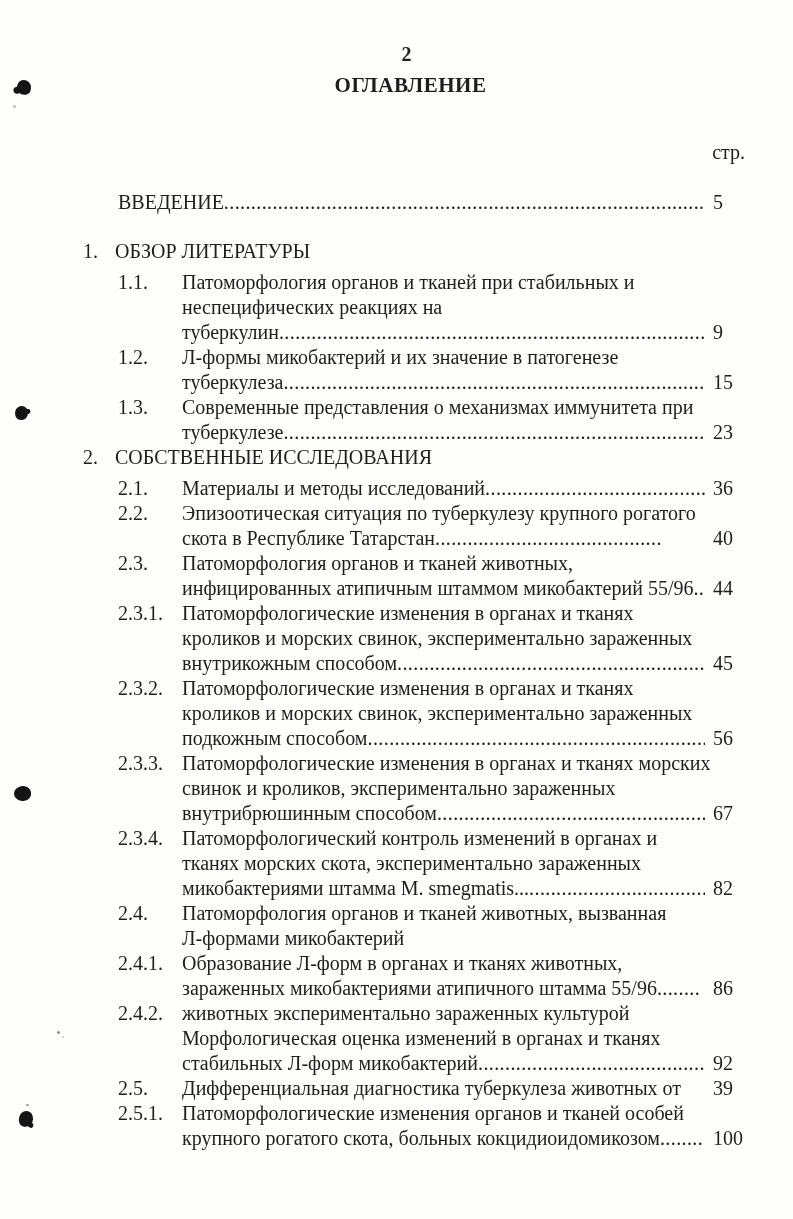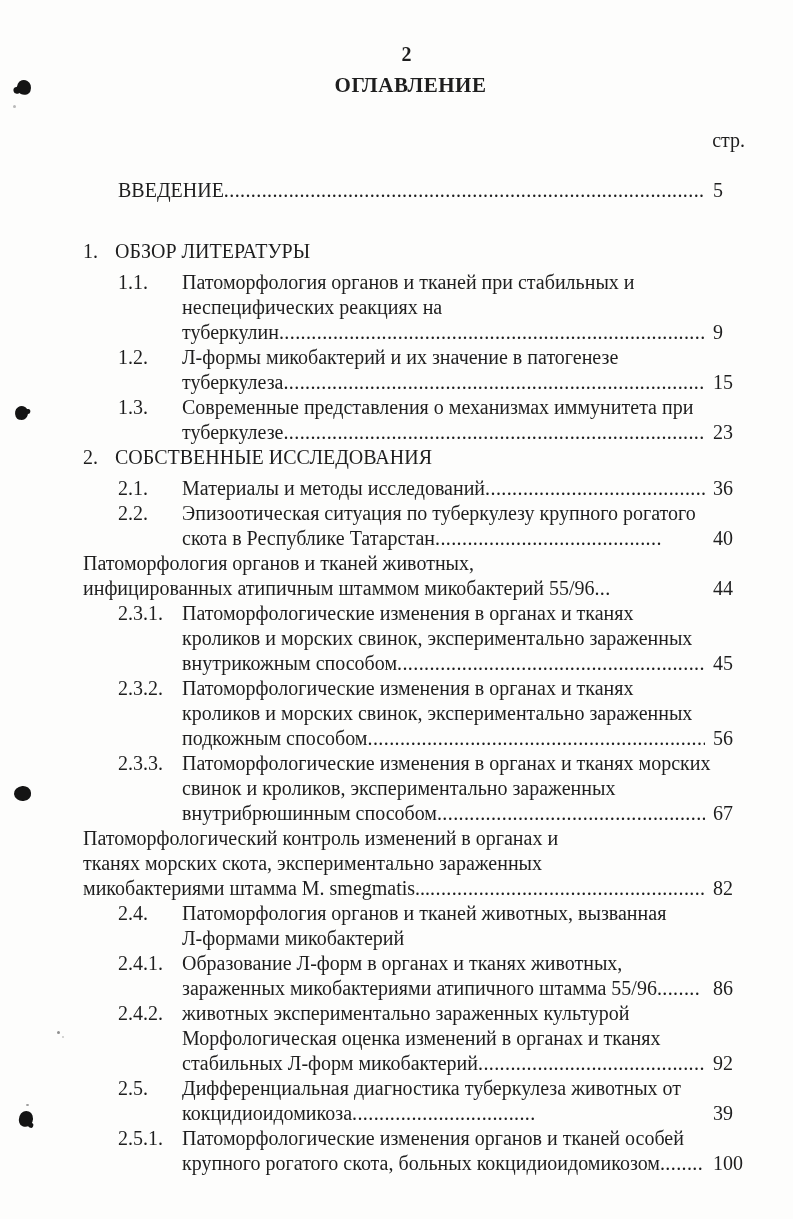--- a/index.html
+++ b/index.html
@@ -29,30 +29,30 @@
     position: absolute;
     top: 73px; left: 0; right: 0;
     padding-left: 28px;
     text-align: center;
     font-weight: bold;
     font-size: 21px;
     letter-spacing: 0.5px;
   }
   .toc {
     position: absolute;
-    top: 128px; left: 0;
+    top: 140px; left: 0;
     width: 793px;
   }
   .row {
     display: flex;
     margin-left: 83px;
     margin-right: 48px; 
   }
   .row.colhead { justify-content: flex-end; margin-bottom: 25px; }
-  .row.intro  { margin-bottom: 36px; }
+  .row.intro  { margin-bottom: 24px; }
   .row.top    { margin-bottom: 6px; }
   .num {
     flex: 0 0 99px;
     padding-left: 35px;   
     white-space: nowrap;
   }
   .row.top .num { flex: 0 0 32px; padding-left: 0; }   
   .row.intro .num { flex: 0 0 35px; padding-left: 0; } 
   .body { flex: 1 1 auto; min-width: 0; }
   .line { display: flex; min-width: 0; }
@@ -197,20 +197,21 @@
               <span class="t">Эпизоотическая ситуация по туберкулезу крупного рогатого</span>
             </div>
             <div class="line">
               <span class="t">скота в Республике Татарстан</span>
               <span class="dots">..........................................</span>
             </div>
           </div>
           <div class="pg">40</div>
         </div>
         <div class="row">
+          <div class="num">2.3.</div>
           <div class="body">
             <div class="line">
               <span class="t">Патоморфология органов и тканей животных,</span>
             </div>
             <div class="line">
               <span class="t">инфицированных атипичным штаммом микобактерий 55/96</span>
               <span class="dots">...</span>
             </div>
           </div>
           <div class="pg">44</div>
@@ -257,20 +258,21 @@
               <span class="t">свинок и кроликов, экспериментально зараженных</span>
             </div>
             <div class="line">
               <span class="t">внутрибрюшинным способом</span>
               <span class="dots fill">............................................................................................................................................................................................................................</span>
             </div>
           </div>
           <div class="pg">67</div>
         </div>
         <div class="row">
+          <div class="num">2.3.4.</div>
           <div class="body">
             <div class="line">
               <span class="t">Патоморфологический контроль изменений в органах и</span>
             </div>
             <div class="line">
               <span class="t">тканях морских скота, экспериментально зараженных</span>
             </div>
             <div class="line">
               <span class="t">микобактериями штамма M. smegmatis...</span>
               <span class="dots fill">............................................................................................................................................................................................................................</span>
@@ -316,24 +318,20 @@
               <span class="dots fill">............................................................................................................................................................................................................................</span>
             </div>
           </div>
           <div class="pg">92</div>
         </div>
         <div class="row">
           <div class="num">2.5.</div>
           <div class="body">
             <div class="line">
               <span class="t">Дифференциальная диагностика туберкулеза животных от</span>
-            </div>
-            <div class="line">
-              <span class="t">кокцидиоидомикоза</span>
-              <span class="dots">..................................</span>
             </div>
           </div>
           <div class="pg">39</div>
         </div>
         <div class="row">
           <div class="num">2.5.1.</div>
           <div class="body">
             <div class="line">
               <span class="t">Патоморфологические изменения органов и тканей особей</span>
             </div>

